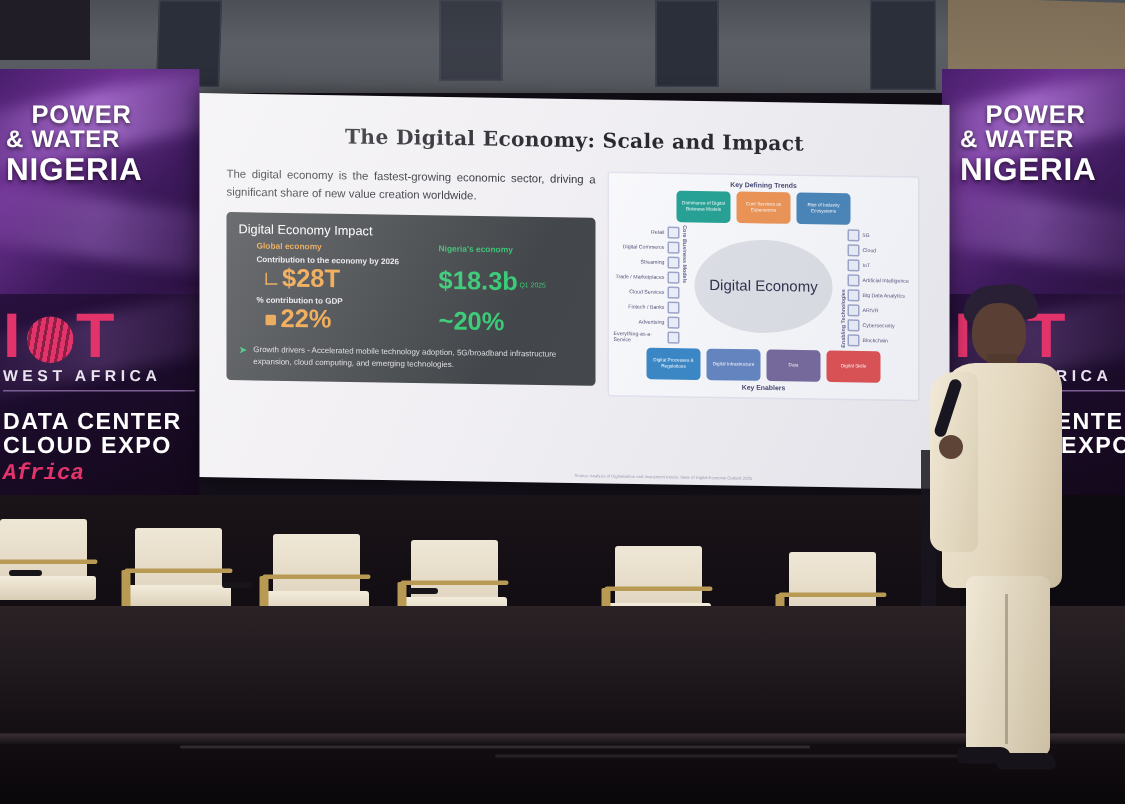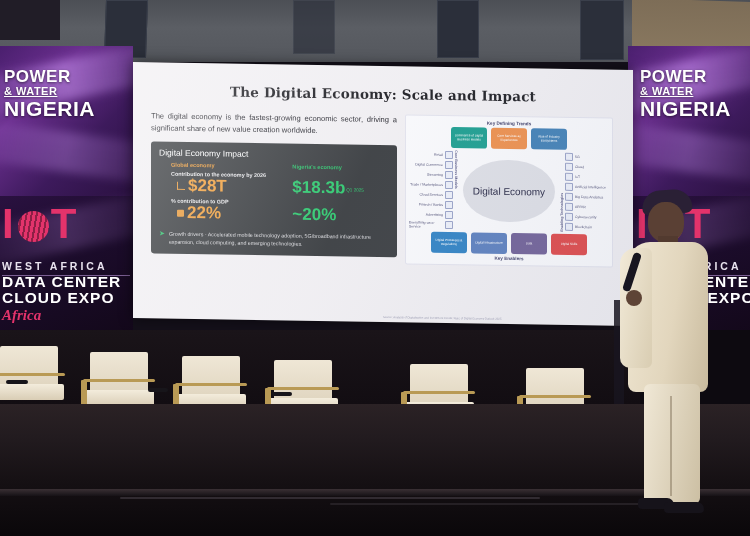--- a/index.html
+++ b/index.html
@@ -29,36 +29,36 @@
     filter:blur(5px);}
   .bn-g1{top:14px;transform:rotate(-12deg);}
   .bn-g2{top:86px;transform:rotate(8deg);opacity:.6;}
   .bn-bot{position:absolute;left:0;top:150px;width:100%;height:150px;
     background:linear-gradient(160deg,#2a1140 0%,#1c0c2c 40%,#120818 100%);}
   .bn-bot .bn-glow{opacity:.4;}
 
   .pw-logo{position:absolute;left:4px;top:22px;width:100%;color:#fff;
     font-weight:bold;letter-spacing:.5px;line-height:1.04;
     text-shadow:0 1px 3px rgba(0,0,0,.6);}
-  .pw-l1{font-size:17px;}
-  .pw-l2{font-size:11px;text-decoration:underline;}
+  .pw-l1{font-size:17px;margin-left:17px;}
+  .pw-l2{font-size:16px;}
   .pw-l3{font-size:21px;margin-top:1px;}
 
   .iot-logo{position:absolute;left:2px;top:160px;width:100%;}
   .iot-row{font-size:42px;font-weight:bold;color:#e3336b;line-height:.85;letter-spacing:2px;}
   .iot-ball{display:inline-block;width:31px;height:31px;border-radius:50%;
     background:repeating-linear-gradient(100deg,#e3336b 0 3px,#8d1f45 3px 5px);
     vertical-align:-4px;margin:0 2px;}
-  .iot-sub{font-size:10.5px;letter-spacing:3px;color:#e9e3ef;margin-top:18px;font-weight:bold;}
+  .iot-sub{font-size:10.5px;letter-spacing:3px;color:#e9e3ef;margin-top:3px;font-weight:bold;}
   .iot-rule{height:1px;background:#7b5f93;margin-top:3px;width:96%;}
 
   .dc-logo{position:absolute;left:2px;top:228px;width:100%;color:#fff;font-weight:bold;line-height:1.05;}
   .dc-l1{font-size:15.5px;letter-spacing:1px;}
   .dc-l2{font-size:15.5px;letter-spacing:1px;}
-  .dc-l3{font-size:15px;color:#e3336b;font-style:italic;font-family:Liberation Serif, serif;margin-top:1px;}
+  .dc-l3{font-size:15px;color:#e3336b;font-style:italic;font-family:Liberation Mono, monospace;margin-top:1px;}
   .banner-r .pw-logo{left:12px;}
   .banner-r .iot-logo{left:8px;}
   .banner-r .dc-logo{left:14px;}
 
   
   .screen{position:absolute;left:133px;top:66px;width:500px;height:256px;
     background:#f2f0f3;transform:skewY(0.9deg);
     box-shadow:0 0 14px rgba(0,0,0,.55);overflow:hidden;}
   .screen::after{content:"";position:absolute;inset:0;
     background:linear-gradient(115deg,rgba(255,255,255,.30),rgba(210,215,230,.06) 45%,rgba(150,160,185,.16));

